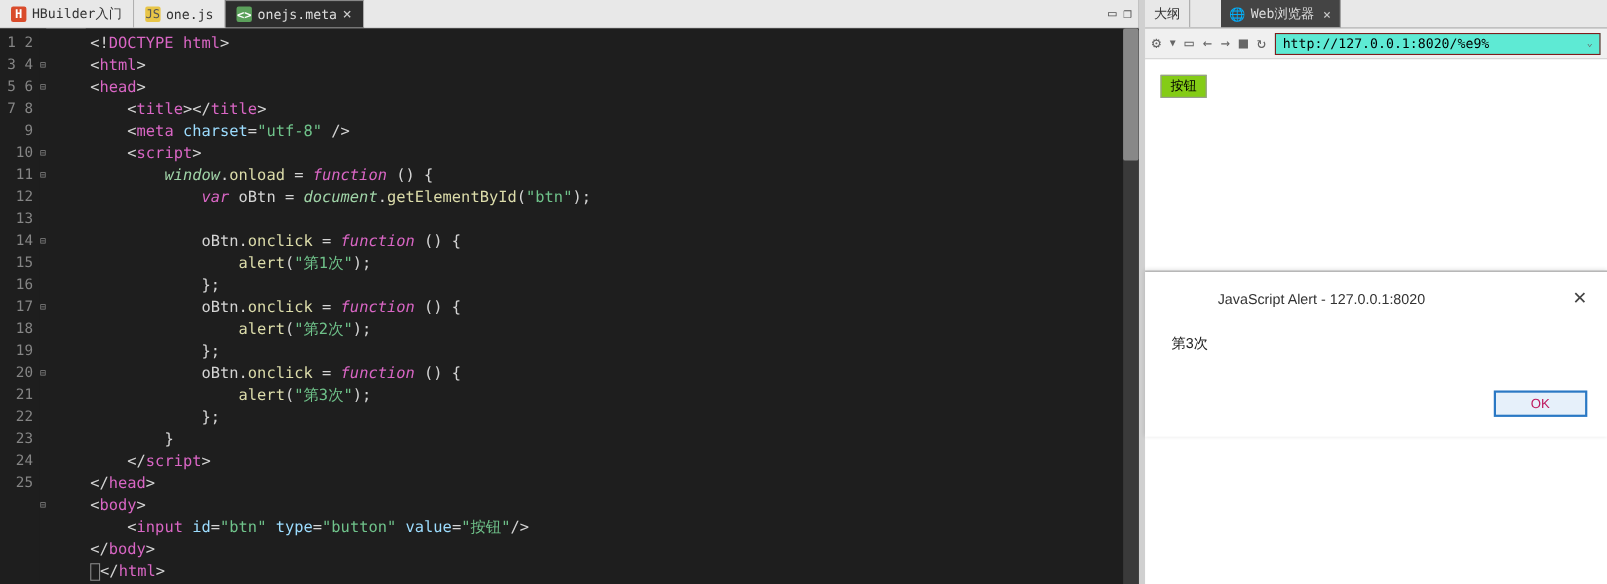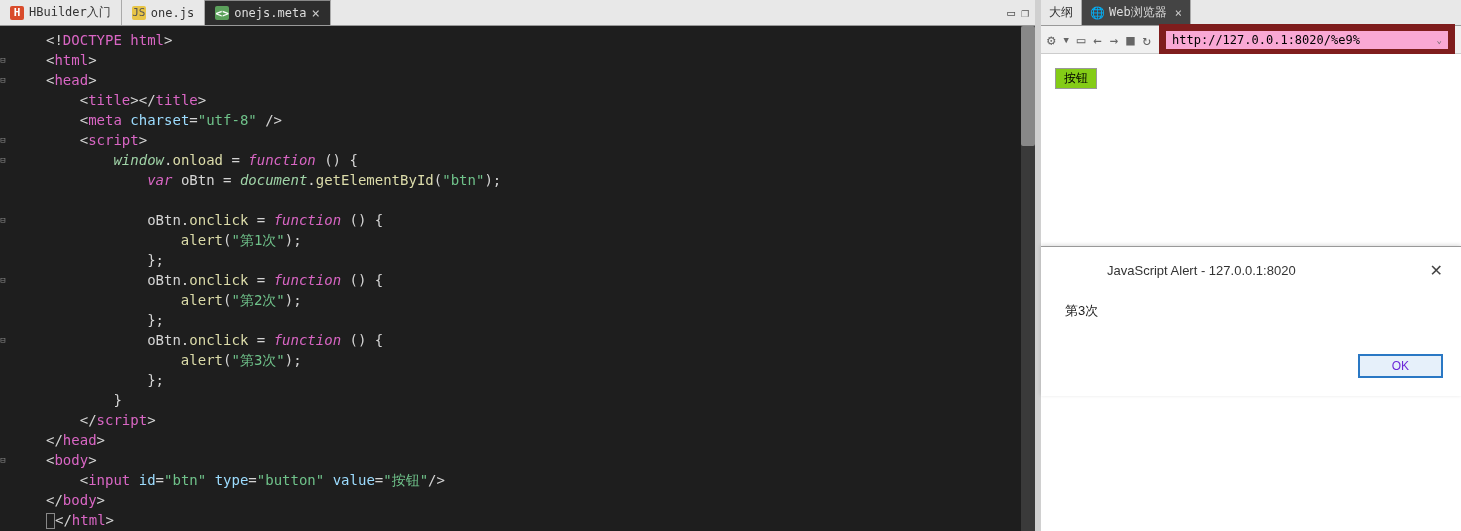--- a/index.html
+++ b/index.html
@@ -34,38 +34,38 @@
     .c-str { color: #6fc28a; }
     .c-kw { color: #d966c4; font-style: italic; }
     .c-func { color: #dcdcaa; }
     .c-obj { color: #a0d4a8; font-style: italic;}
     .c-id { color: #d4d4d4; }
     .cursor-box { border:1px solid #888; display:inline-block; width:9px; height:16px; vertical-align:middle;}
 
     .divider { width: 6px; background: #d0d0d0; cursor: col-resize; }
 
     .side-panel { flex: 1; display: flex; flex-direction: column; background: #f5f5f5; position: relative; }
-    .side-tabs { display: flex; background: #e8e8e8; height: 26px; border-bottom: 1px solid #999; overflow:hidden;}
+    .side-tabs { display: flex; background: #e8e8e8; height: 26px; border-bottom: 1px solid #999; overflow:hidden;gap:28px;}
     .side-tab { display: flex; align-items: center; padding: 0 8px; border-right: 1px solid #aaa; gap: 4px; font-size: 12px; }
     .side-tab.active { background: #444; color: #ddd; }
     .side-tab.inactive { background: #e8e8e8; color: #333; }
     
     .browser-toolbar { display: flex; align-items: center; padding: 4px 6px; gap: 8px; background: #f0f0f0; border-bottom: 1px solid #ccc; height: 28px; }
     .tb-icon { color: #666; cursor: pointer; font-size: 14px; user-select:none;}
-    .url-box { flex: 1; border: 7px solid #7f1d1d; background: #f9a8d4; padding: 2px 6px; font-size: 12px; display:flex; align-items:center; justify-content:space-between; overflow:hidden; white-space:nowrap;}
+    .url-box { flex: 1; border: 1px solid #7f1d1d; background: #5eead4; padding: 2px 6px; font-size: 12px; display:flex; align-items:center; justify-content:space-between; overflow:hidden; white-space:nowrap;}
     
     .browser-content { flex:1; background: white; padding: 14px; position: relative; }
     .page-button { border: 1px solid #999; background: #84cc16; padding: 1px 8px; font-size: 12px; cursor: pointer; }
     
     .alert-dialog { position: absolute; top: 192px; left: 0; right: 0; background: white; border-top: 1px solid #999; box-shadow: 0 -1px 4px rgba(0,0,0,0.15); padding: 14px 18px 18px; font-family: "Segoe UI", sans-serif; }
     .alert-header { display: flex; justify-content: space-between; align-items: center; margin-bottom: 22px; color: #333; font-size:13px;margin-left:48px;}
     .alert-close { font-size: 16px; color: #444; cursor: pointer; }
     .alert-msg { font-size: 13px; color: #222; margin: 17px 0 34px 6px; }
     .alert-footer { display: flex; justify-content: flex-end; }
-    .alert-ok { border: 2px solid #2a78c4; background: #e6f0fa; color: #6d28d9; padding: 3px 32px; cursor: pointer; font-size: 12px; }
+    .alert-ok { border: 2px solid #2a78c4; background: #e6f0fa; color: #be185d; padding: 3px 32px; cursor: pointer; font-size: 12px; }
   </style>
 </head>
 <body>
 
 <div class="editor-panel">
   <div class="tab-bar">
     <div class="tab inactive">
       <span class="icon icon-h">H</span>
       <span>HBuilder入门</span>
     </div>
@@ -79,20 +79,46 @@
       <span class="close">×</span>
     </div>
     <div class="tab-spacer"></div>
     <div class="tab-controls">
       <span>▭</span>
       <span>❐</span>
     </div>
   </div>
 
   <div class="editor-body">
+    <div class="gutter" id="gutter">1
+2
+3
+4
+5
+6
+7
+8
+9
+10
+11
+12
+13
+14
+15
+16
+17
+18
+19
+20
+21
+22
+23
+24
+25
+</div>
     <div class="fold-col" id="foldcol">
         <span class="fold-mark"></span>
         <span class="fold-mark">⊟</span>
         <span class="fold-mark">⊟</span>
         <span class="fold-mark"></span>
         <span class="fold-mark"></span>
         <span class="fold-mark">⊟</span>
         <span class="fold-mark">⊟</span>
         <span class="fold-mark"></span>
         <span class="fold-mark"></span>

